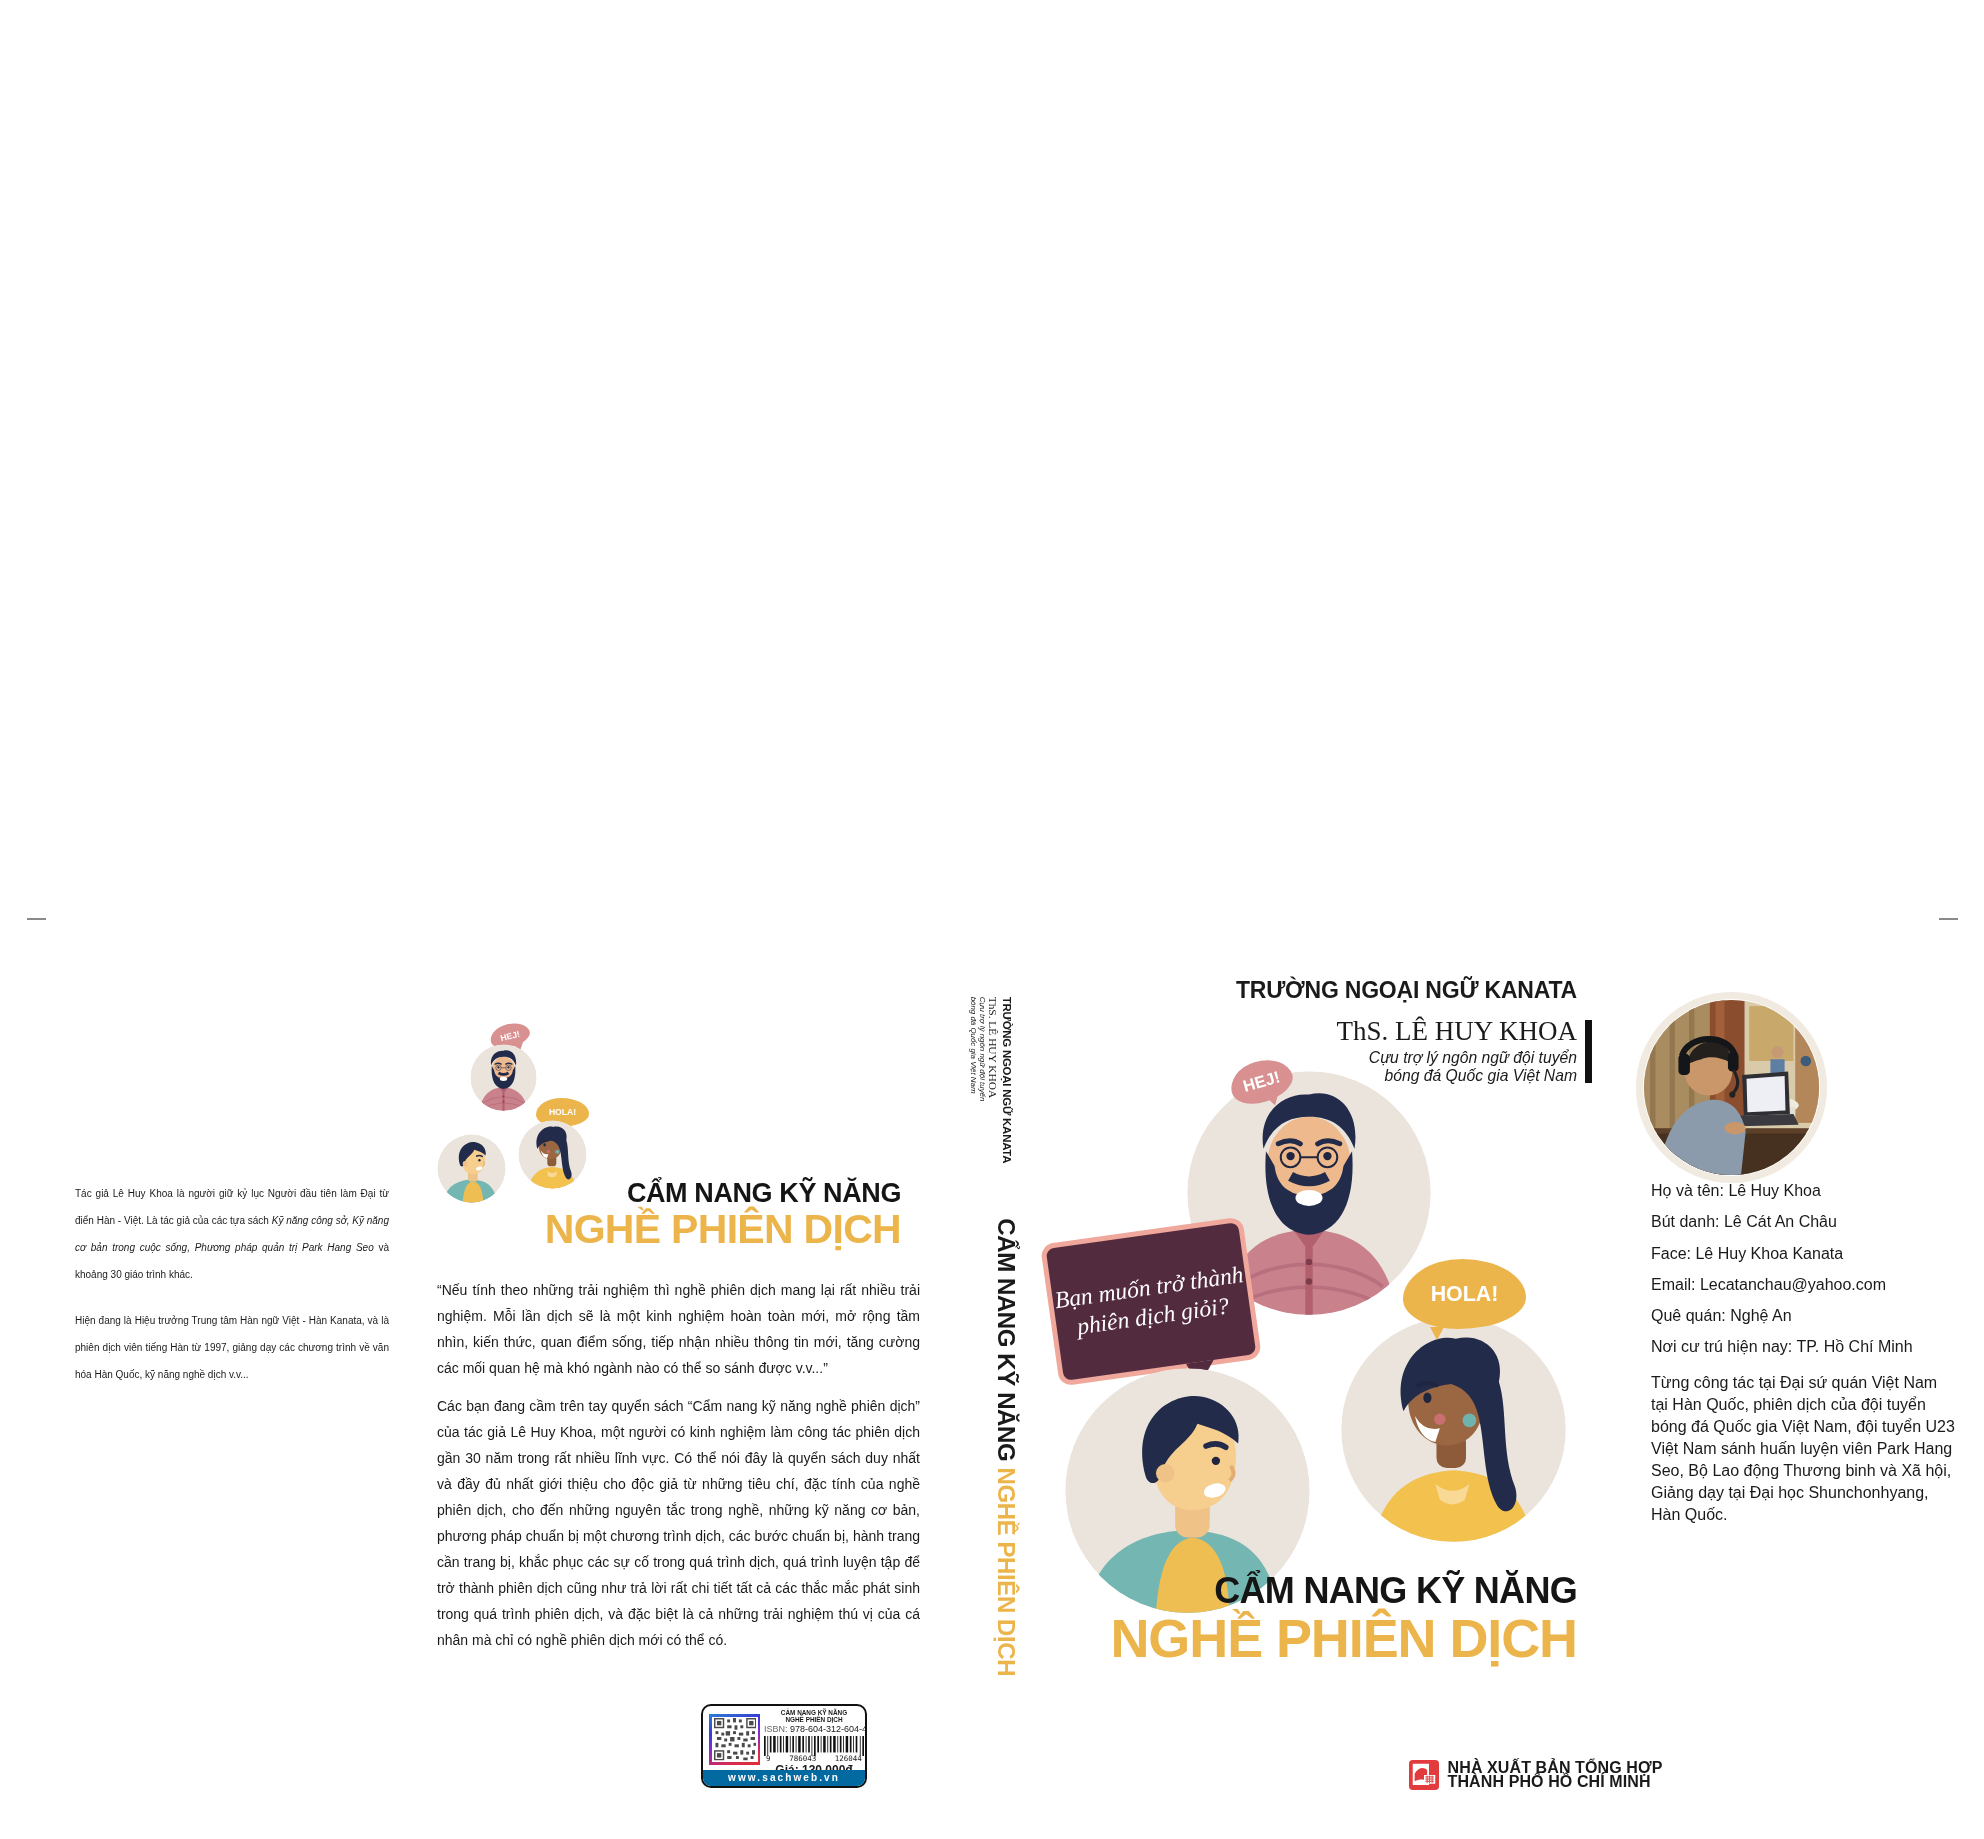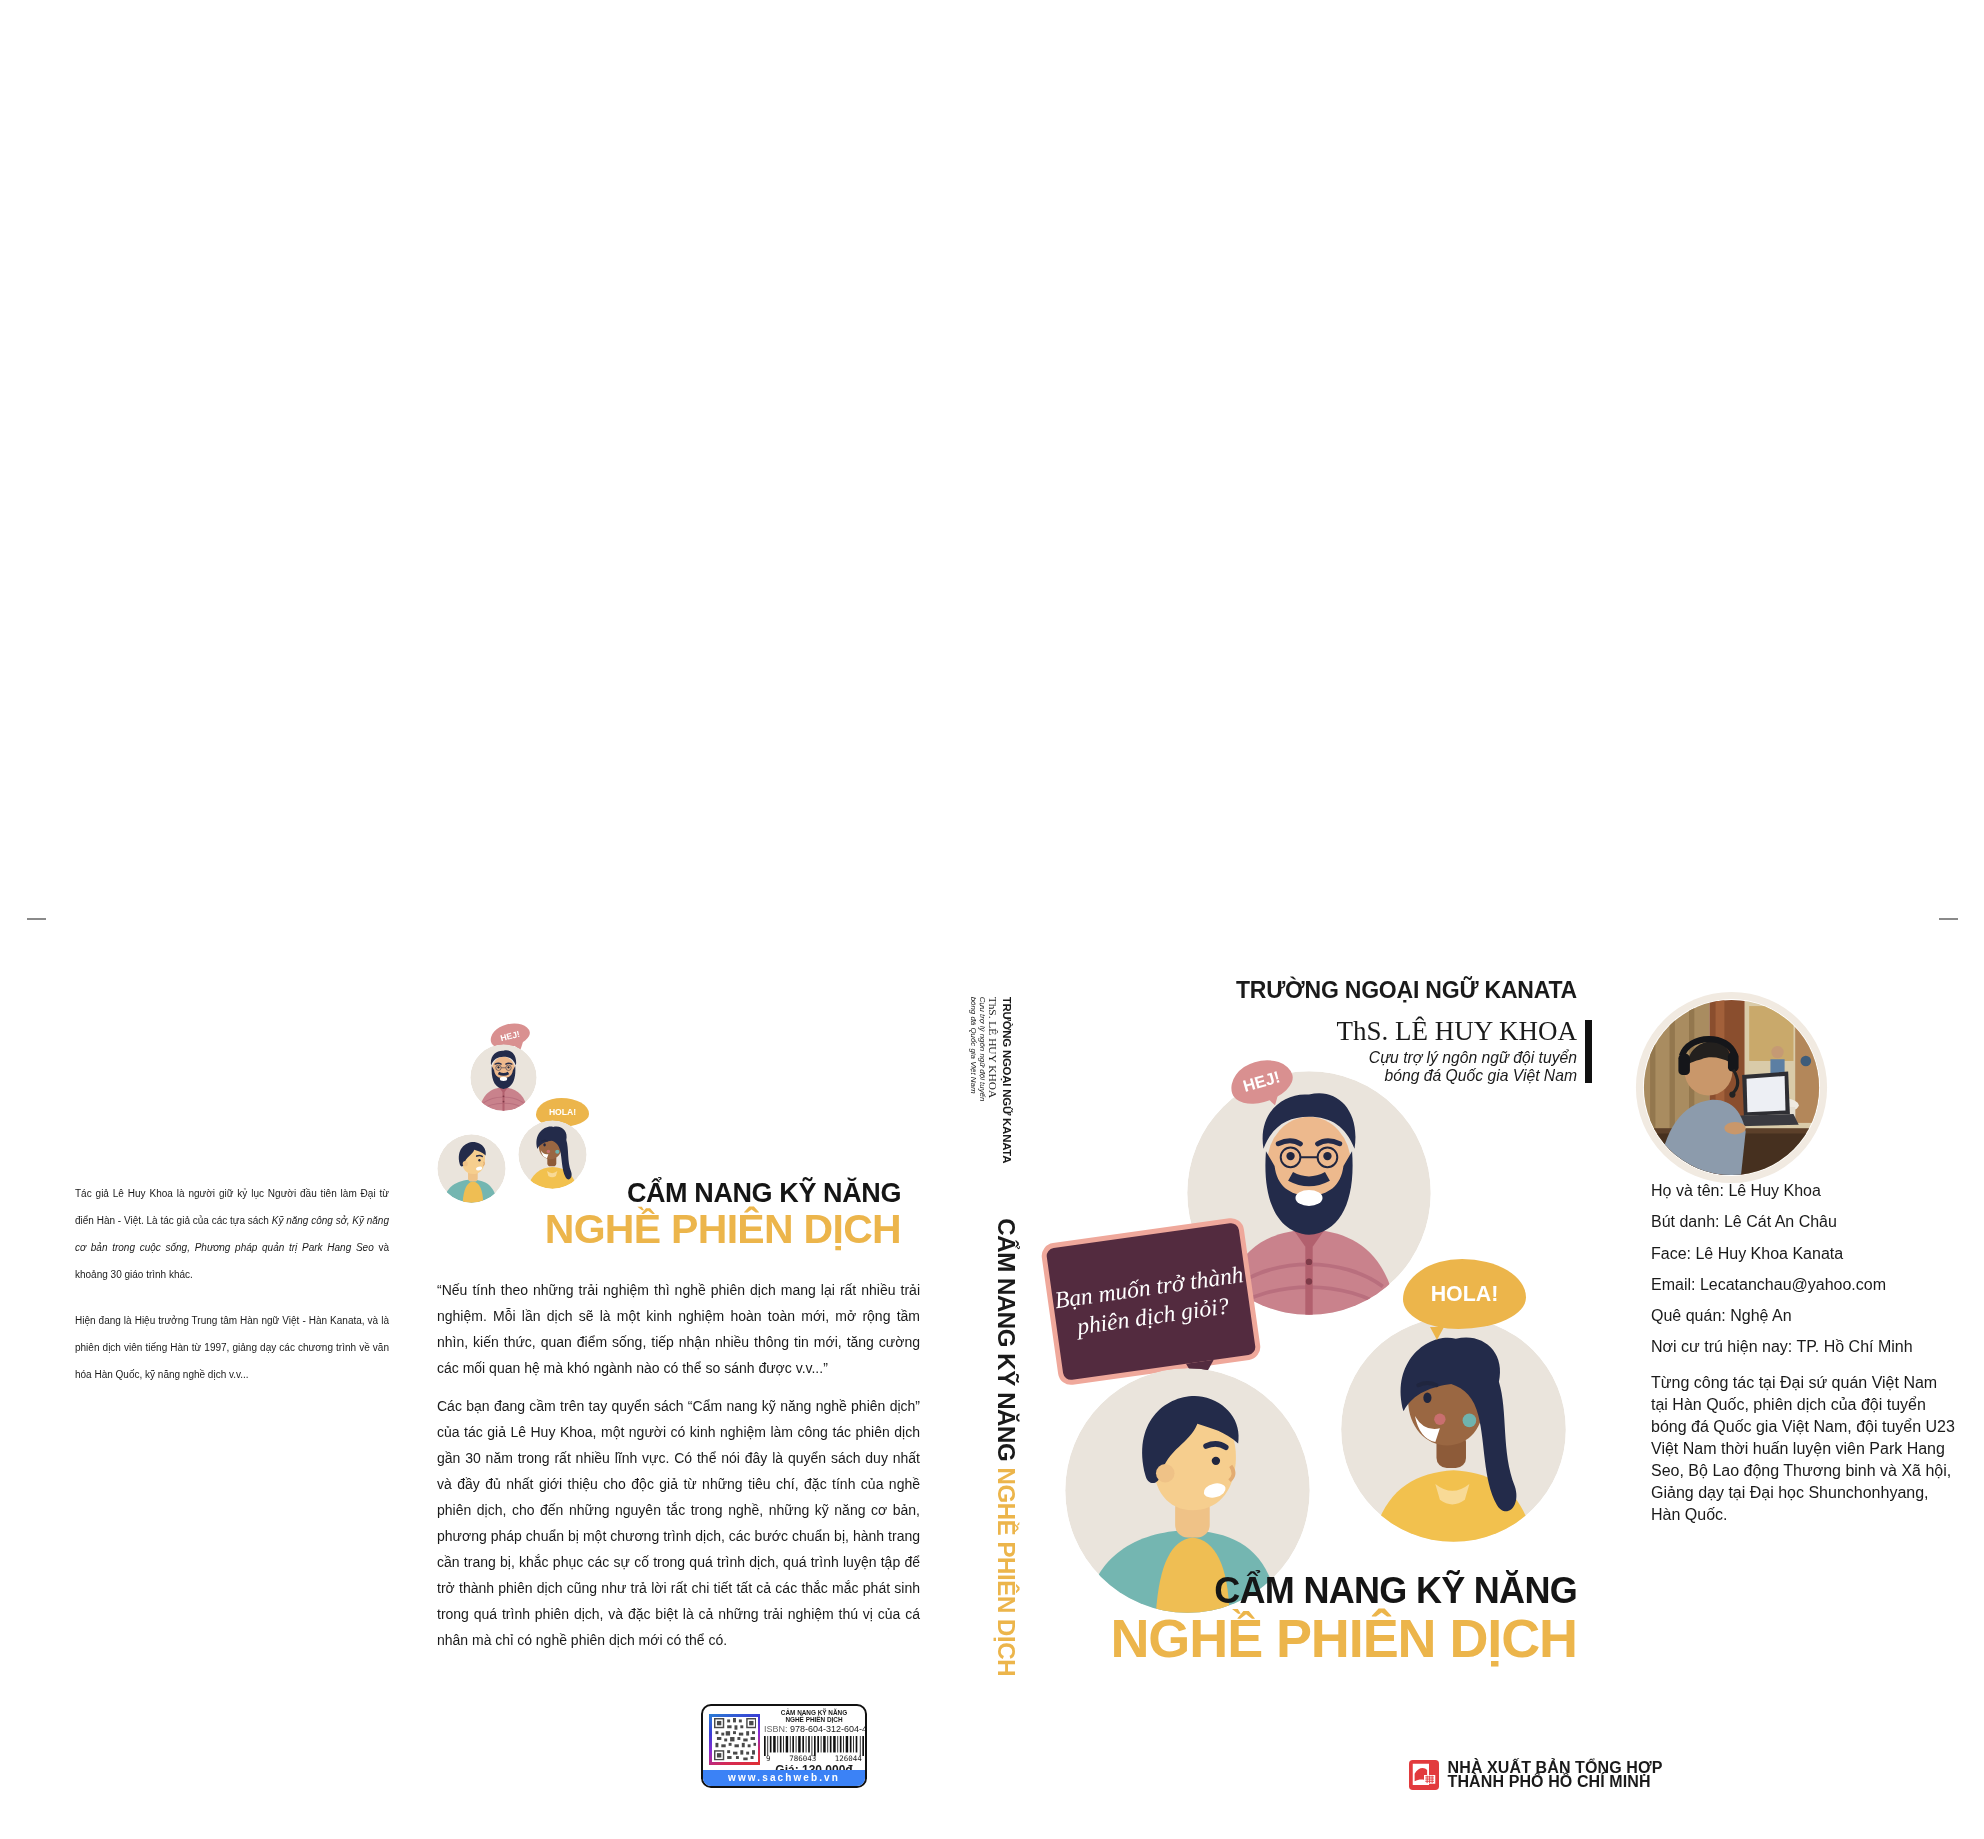--- a/index.html
+++ b/index.html
@@ -47,21 +47,21 @@
   .bc-qr-in svg{display:block;width:100%;height:100%;}
   .bc-right{position:absolute;left:61px;top:2.9px;width:100px;text-align:center;}
   .bc-title{font-size:6.4px;font-weight:bold;line-height:7.1px;letter-spacing:0;}
   .bc-isbn{font-size:9px;margin-top:1.4px;white-space:nowrap;}
   .bc-isbn .lbl{color:#666;}
   .bc-bars{height:20px;margin-top:1.4px;}
   .bc-bars svg{display:block;width:100%;height:100%;}
   .bc-digits{display:flex;justify-content:space-between;padding:0 2.1px;margin-top:-2.1px;
              font-family:"DejaVu Sans Mono",monospace;font-size:7.5px;}
   .bc-price{font-size:12px;font-weight:bold;margin-top:0px;}
-  .bc-web{position:absolute;left:0;right:0;bottom:0;height:15.7px;background:#3b82f6;color:#fff;
+  .bc-web{position:absolute;left:0;right:0;bottom:0;height:15.7px;background:#0369a1;color:#fff;
           font-weight:bold;font-size:10px;letter-spacing:2.1px;text-align:center;line-height:15.7px;}
   
   .spine{left:1044px;top:991px;width:791px;height:76px;transform:rotate(90deg);
          transform-origin:0 0;display:flex;align-items:center;}
   .spine-head{align-self:flex-end;padding-bottom:1.4px;margin-left:5.7px;width:193px;}
   .sh-school{font-size:11.4px;font-weight:bold;letter-spacing:-0.2px;}
   .sh-author{font-size:11.4px;margin-top:1.4px;}
   .sh-role{font-size:7.9px;line-height:9px;font-style:italic;}
   .spine-title{margin-left:28.6px;font-size:24px;font-weight:bold;white-space:nowrap;letter-spacing:-0.4px;}
   
@@ -442,17 +442,17 @@
         <use href="#author-photo"></use>
       </svg>
     </div>
   <div class="abs rf">
     <div class="item">Họ và tên: Lê Huy Khoa</div>
     <div class="item">Bút danh: Lê Cát An Châu</div>
     <div class="item">Face: Lê Huy Khoa Kanata</div>
     <div class="item">Email: Lecatanchau@yahoo.com</div>
     <div class="item">Quê quán: Nghệ An</div>
     <div class="item">Nơi cư trú hiện nay: TP. Hồ Chí Minh</div>
-    <div class="bio">Từng công tác tại Đại sứ quán Việt Nam tại Hàn Quốc, phiên dịch của đội tuyển bóng đá Quốc gia Việt Nam, đội tuyển U23 Việt Nam thời huấn luyện viên Park Hang Seo, Bộ Lao động Thương binh và Xã hội,  Giảng dạy tại Đại học Shunchonhyang, Hàn Quốc.</div>
+    <div class="bio">Từng công tác tại Đại sứ quán Việt Nam tại Hàn Quốc, phiên dịch của đội tuyển bóng đá Quốc gia Việt Nam, đội tuyển U23 Việt Nam sánh huấn luyện viên Park Hang Seo, Bộ Lao động Thương binh và Xã hội,  Giảng dạy tại Đại học Shunchonhyang, Hàn Quốc.</div>
   </div>
 
 </div>
 
 
 </body></html>

